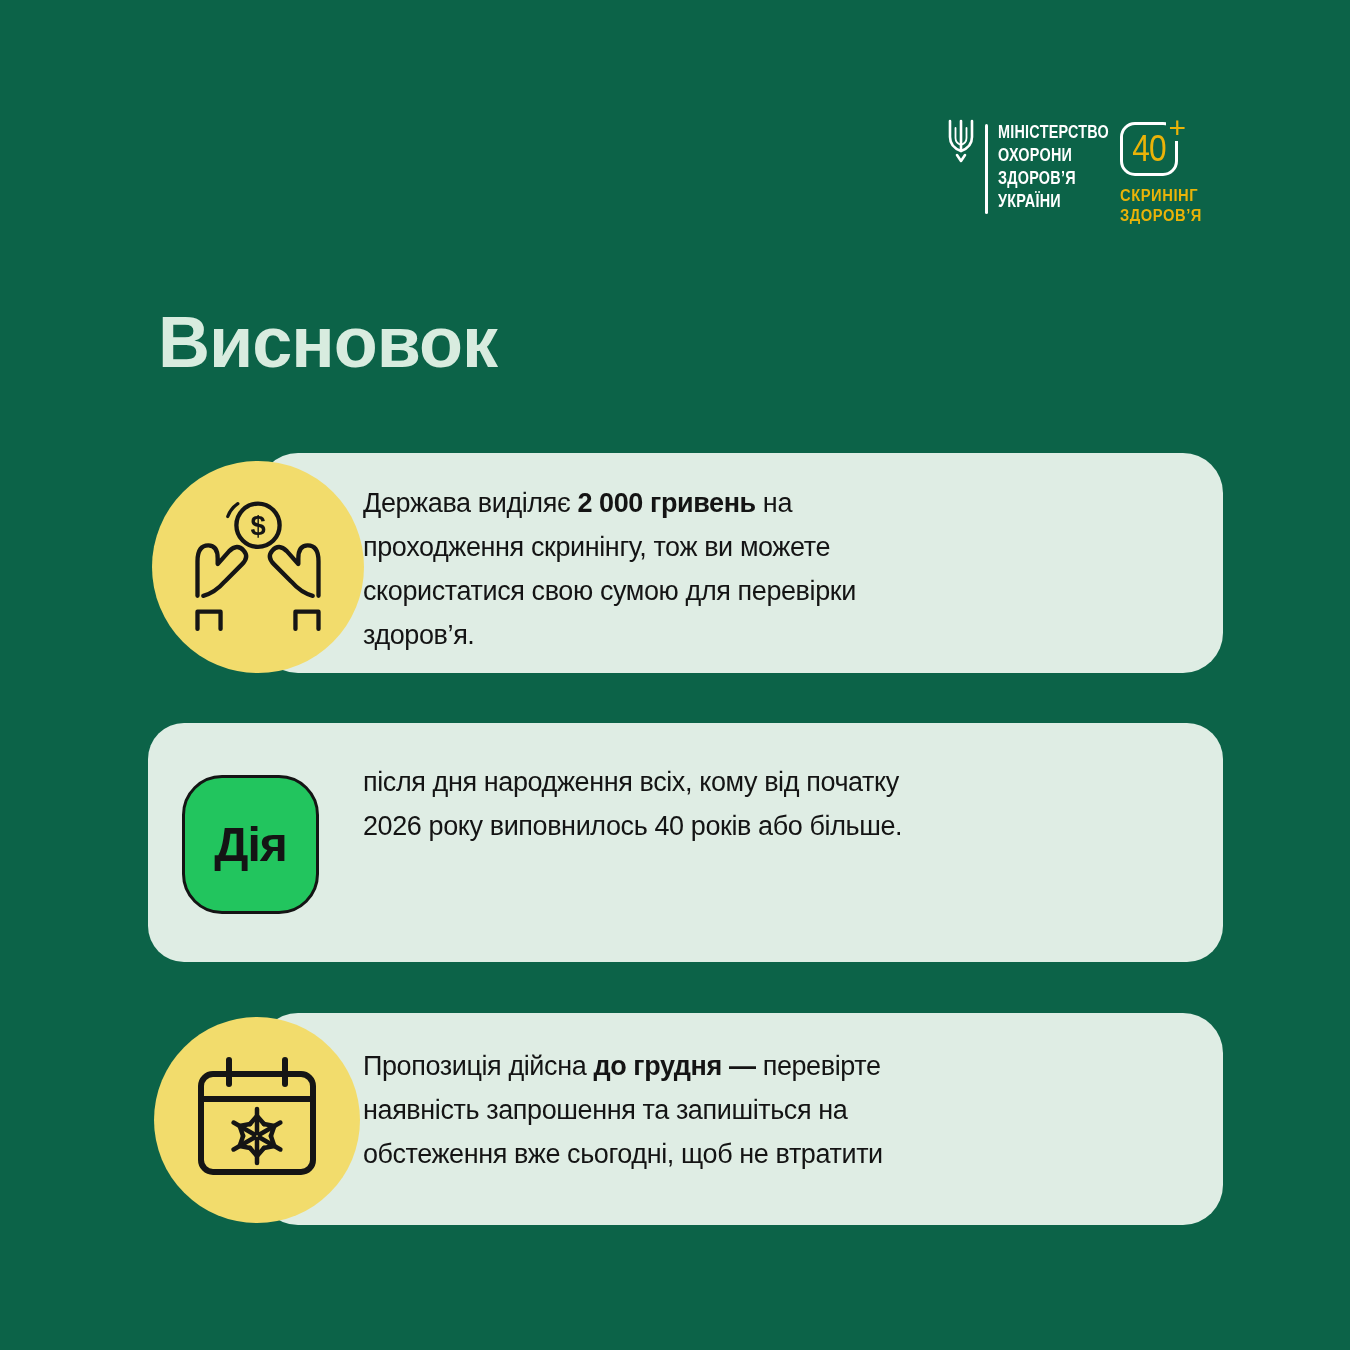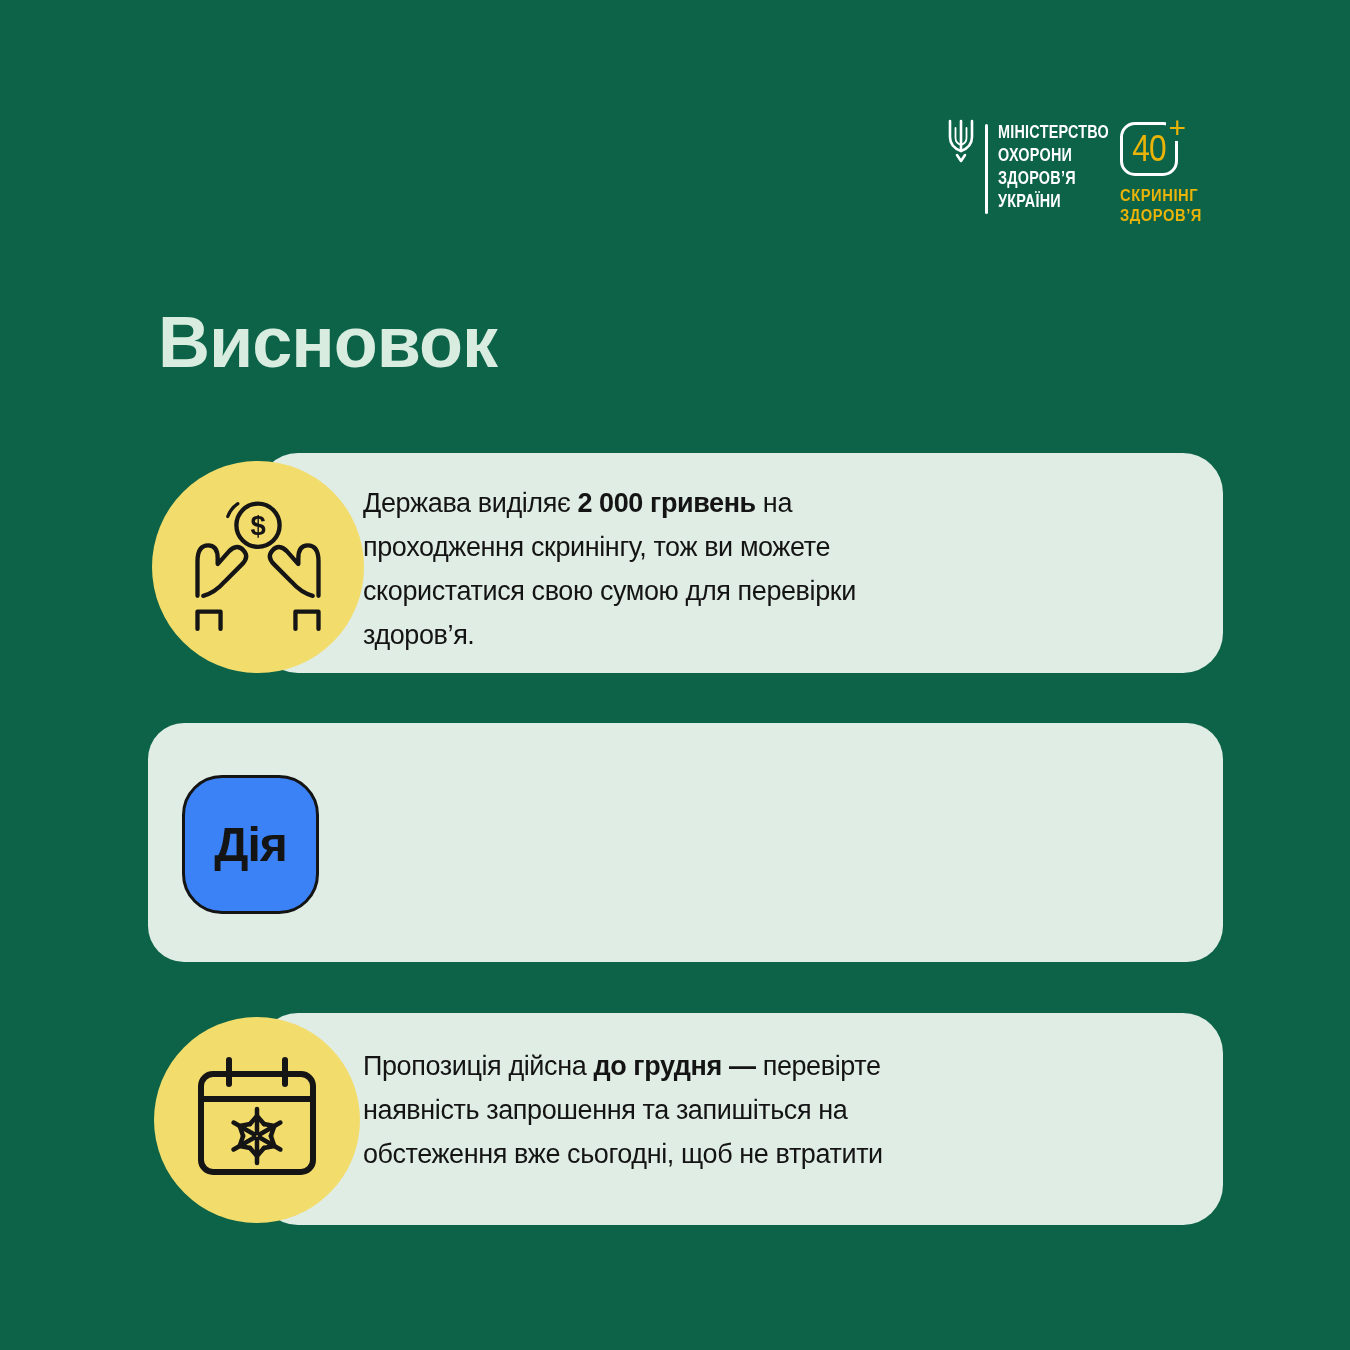--- a/index.html
+++ b/index.html
@@ -44,21 +44,21 @@
   .rect1{left:258px;top:453px;width:965px;height:220px;border-radius:40px;}
   .rect2{left:148px;top:723px;width:1075px;height:239px;border-radius:36px;}
   .rect3{left:258px;top:1013px;width:965px;height:212px;border-radius:40px;}
 
   .icon-circle{background:#F2DC6C;border-radius:50%;z-index:2;display:flex;align-items:center;justify-content:center;}
   .circ1{left:152px;top:461px;width:212px;height:212px;}
   .circ3{left:154px;top:1017px;width:206px;height:206px;}
 
   .diia-box{
     left:182px;top:775px;width:131px;height:133px;z-index:2;
-    border:3px solid #141414;border-radius:40px;background:#3b82f6;
+    border:3px solid #141414;border-radius:40px;background:#22c55e;
     display:flex;align-items:center;justify-content:center;
     font-size:48px;font-weight:700;color:#141414;letter-spacing:-1px;
   }
 
   .card-text{z-index:3;color:#141414;}
   .txt1{left:363px;top:481px;}
   .txt2{left:363px;top:760px;}
   .txt3{left:363px;top:1044px;}
   .tline{font-size:27px;line-height:44px;font-weight:500;letter-spacing:-.4px;white-space:nowrap;}
   .tline .b{font-weight:700;}
@@ -121,20 +121,22 @@
     <div class="tline"><span>проходження скринінгу, тож ви можете</span></div>
     <div class="tline"><span>скористатися свою сумою для перевірки</span></div>
     <div class="tline"><span>здоров’я.</span></div>
   </div>
 
 <div class="abs card-rect rect2"></div>
 <div class="abs diia-box">
   <span>Дія</span>
 </div>
 <div class="abs card-text txt2">
+    <div class="tline"><span>після дня народження всіх, кому від початку</span></div>
+    <div class="tline"><span>2026 року виповнилось 40 років або більше.</span></div>
   </div>
 
 <div class="abs card-rect rect3"></div>
 <div class="abs icon-circle circ3">
   <svg width="150" height="150" viewBox="-75 -75 150 150">
     <rect class="stroke" x="-56" y="-46" width="112" height="98" rx="12"></rect>
     <line class="stroke" x1="-28" y1="-60" x2="-28" y2="-36"></line>
     <line class="stroke" x1="28" y1="-60" x2="28" y2="-36"></line>
     <line class="stroke" x1="-54" y1="-21" x2="54" y2="-21"></line>
     <g transform="translate(0,16)">

